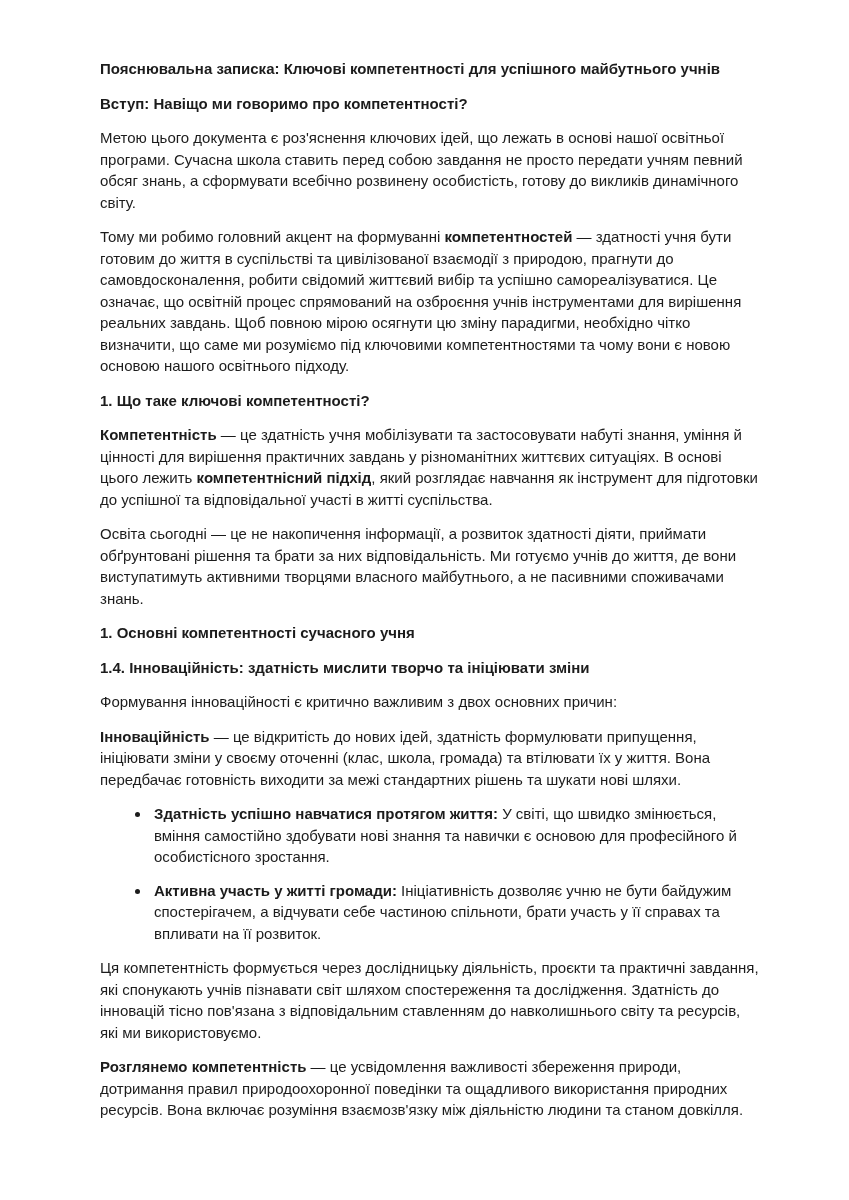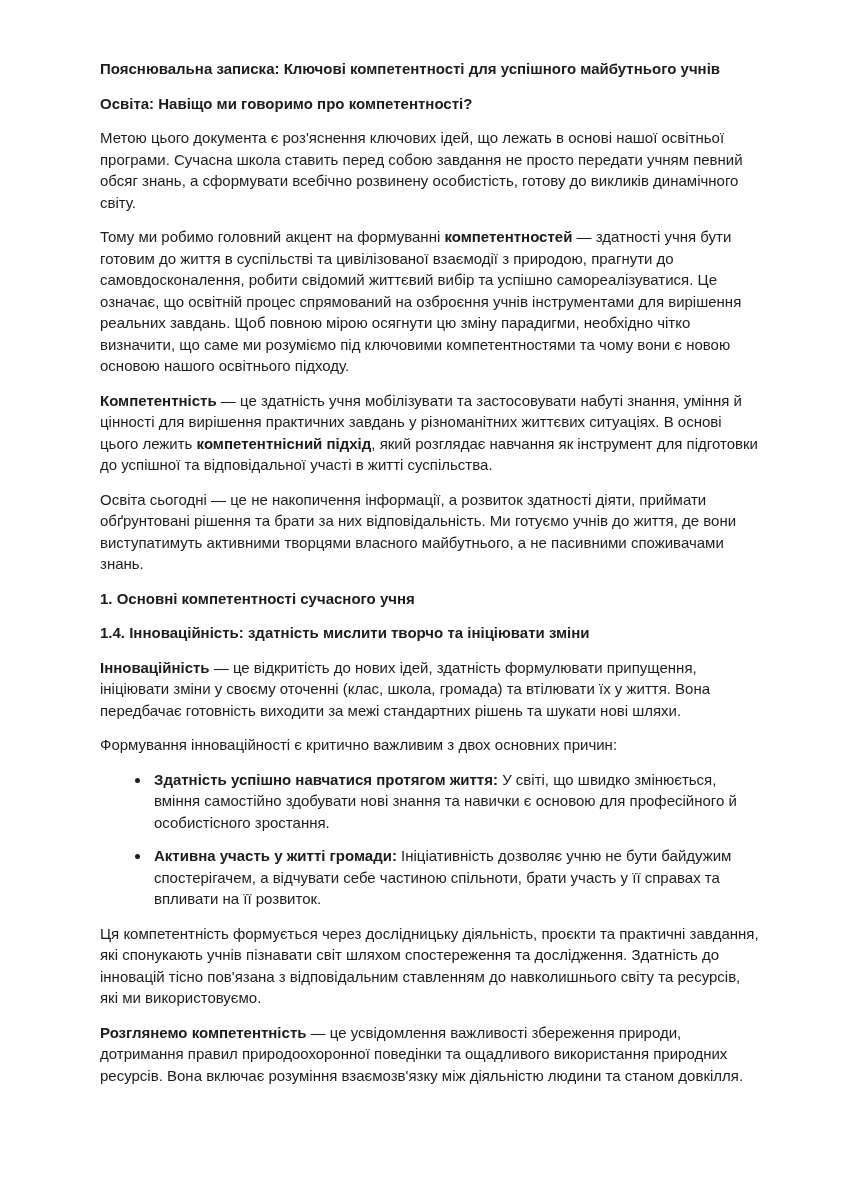--- a/index.html
+++ b/index.html
@@ -44,29 +44,30 @@
     margin: 0 0 12px 0;
     padding-left: 3px;
   }
 </style>
 </head>
 <body>
 
 <div class="page">
   <div class="doc" id="doc">
       <p class="h"><span class="b">Пояснювальна записка: Ключові компетентності для успішного майбутнього учнів</span></p>
-      <p class="h"><span class="b">Освіта: Навіщо ми говоримо про компетентності?</span></p>
+      <p class="h"><span class="b">Вступ: Навіщо ми говоримо про компетентності?</span></p>
       <p><span>Метою цього документа є роз'яснення ключових ідей, що лежать в основі нашої освітньої програми. Сучасна школа ставить перед собою завдання не просто передати учням певний обсяг знань, а сформувати всебічно розвинену особистість, готову до викликів динамічного світу.</span></p>
       <p><span>Тому ми робимо головний акцент на формуванні </span><span class="b">компетентностей</span><span> — здатності учня бути готовим до життя в суспільстві та цивілізованої взаємодії з природою, прагнути до самовдосконалення, робити свідомий життєвий вибір та успішно самореалізуватися. Це означає, що освітній процес спрямований на озброєння учнів інструментами для вирішення реальних завдань. Щоб повною мірою осягнути цю зміну парадигми, необхідно чітко визначити, що саме ми розуміємо під ключовими компетентностями та чому вони є новою основою нашого освітнього підходу.</span></p>
+      <p class="h"><span class="b">1. Що таке ключові компетентності?</span></p>
       <p><span class="b">Компетентність</span><span> — це здатність учня мобілізувати та застосовувати набуті знання, уміння й цінності для вирішення практичних завдань у різноманітних життєвих ситуаціях. В основі цього лежить </span><span class="b">компетентнісний підхід</span><span>, який розглядає навчання як інструмент для підготовки до успішної та відповідальної участі в житті суспільства.</span></p>
       <p><span>Освіта сьогодні — це не накопичення інформації, а розвиток здатності діяти, приймати обґрунтовані рішення та брати за них відповідальність. Ми готуємо учнів до життя, де вони виступатимуть активними творцями власного майбутнього, а не пасивними споживачами знань.</span></p>
       <p class="h"><span class="b">1. Основні компетентності сучасного учня</span></p>
       <p class="h"><span class="b">1.4. Інноваційність: здатність мислити творчо та ініціювати зміни</span></p>
+      <p><span>Формування інноваційності є критично важливим з двох основних причин:</span></p>
       <p><span class="b">Інноваційність</span><span> — це відкритість до нових ідей, здатність формулювати припущення, ініціювати зміни у своєму оточенні (клас, школа, громада) та втілювати їх у життя. Вона передбачає готовність виходити за межі стандартних рішень та шукати нові шляхи.</span></p>
-      <p><span>Формування інноваційності є критично важливим з двох основних причин:</span></p>
       <ul>
         <li><span class="b">Здатність успішно навчатися протягом життя:</span><span> У світі, що швидко змінюється, вміння самостійно здобувати нові знання та навички є основою для професійного й особистісного зростання.</span></li>
         <li><span class="b">Активна участь у житті громади:</span><span> Ініціативність дозволяє учню не бути байдужим спостерігачем, а відчувати себе частиною спільноти, брати участь у її справах та впливати на її розвиток.</span></li>
       </ul>
       <p><span>Ця компетентність формується через дослідницьку діяльність, проєкти та практичні завдання, які спонукають учнів пізнавати світ шляхом спостереження та дослідження. Здатність до інновацій тісно пов'язана з відповідальним ставленням до навколишнього світу та ресурсів, які ми використовуємо.</span></p>
       <p><span class="b">Розглянемо компетентність</span><span> — це усвідомлення важливості збереження природи, дотримання правил природоохоронної поведінки та ощадливого використання природних ресурсів. Вона включає розуміння взаємозв'язку між діяльністю людини та станом довкілля.</span></p>
     </div>
 </div>
 
 </body></html>

